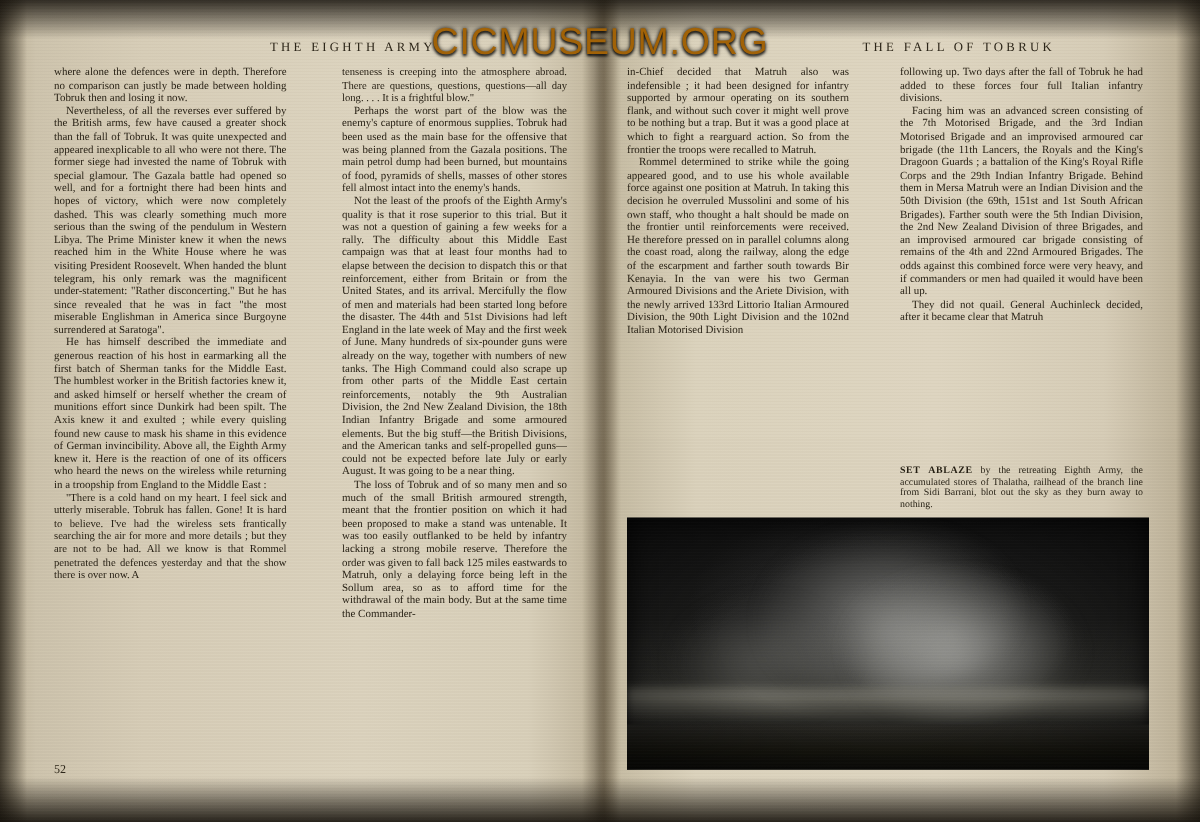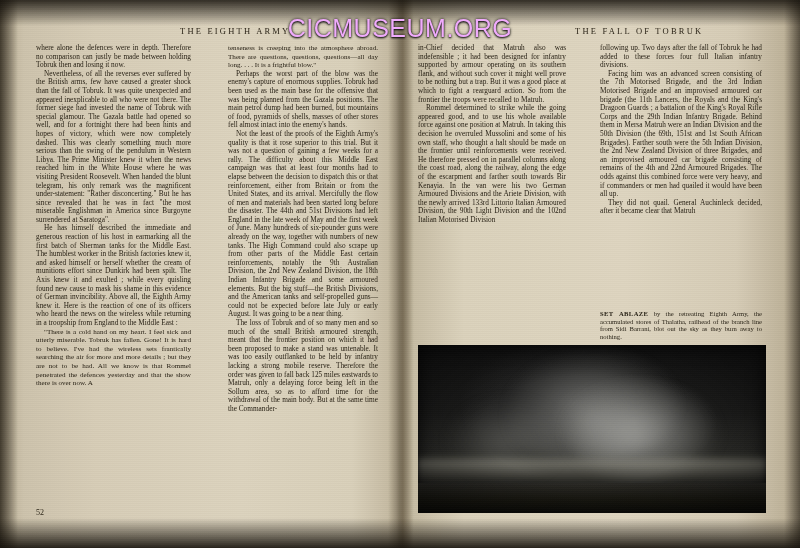--- a/index.html
+++ b/index.html
@@ -63,21 +63,21 @@
 
   
   .watermark {
     position: absolute;
     left: 0; top: 14px;
     width: 800px;
     text-align: center;
     font-family: "Liberation Sans", sans-serif;
     font-size: 25px;
     letter-spacing: 0.5px;
-    color: #f0abfc;
+    color: #a16207;
     text-shadow: 0 0 3px rgba(0,0,0,0.8), 0 1px 2px rgba(0,0,0,0.9);
     z-index: 40;
     font-weight: 400;
   }
 
   
   .runhead {
     position: absolute;
     font-family: "Liberation Serif", serif;
     font-size: 8.5px;

